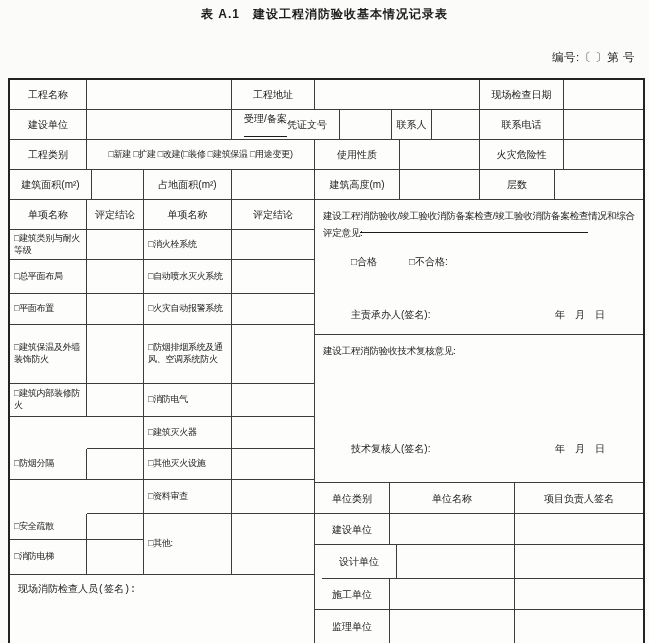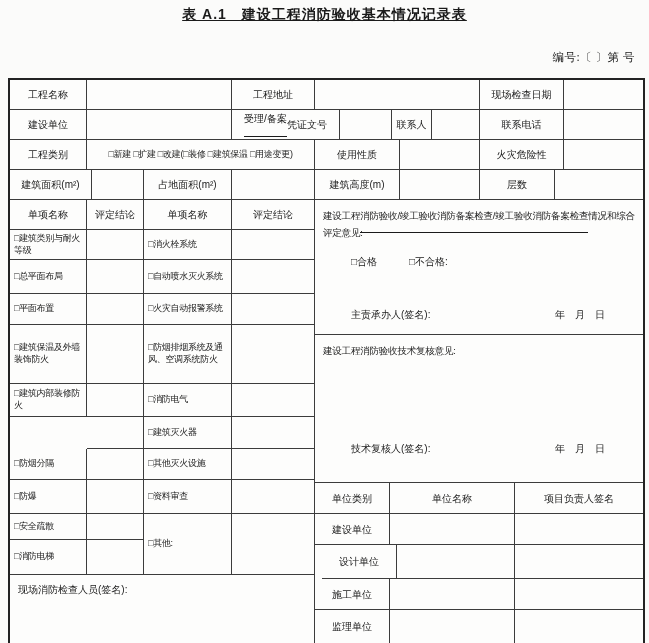--- a/index.html
+++ b/index.html
@@ -6,25 +6,25 @@
   body {
     width:649px; height:643px;
     background:#fbfbfa;
     font-family:"Liberation Sans","DejaVu Sans",sans-serif;
     color:#1b1b1b;
     position:relative;
     -webkit-font-smoothing:antialiased;
   }
   .title {
     position:absolute; top:6px; left:0; right:0;
-    text-align:center; font-weight:bold; font-size:14px; letter-spacing:1px;text-decoration:underline;
+    text-align:center; font-weight:bold; font-size:12px; letter-spacing:1px;
   }
   .docno {
     position:absolute; top:50px; right:14px;
-    font-size:11.5px; letter-spacing:0.5px;font-family:Liberation Serif, serif;
+    font-size:11.5px; letter-spacing:0.5px;
   }
   .form {
     position:absolute; left:8px; top:78px;
     width:633px; height:563px;
     border:2px solid #232323;
     background:#fdfdfc;
     box-sizing:content-box;
   }
   .c {
     position:absolute; box-sizing:border-box;
@@ -46,21 +46,21 @@
   }
   .sec p { margin:7px 8px 0 8px; line-height:1.8; letter-spacing:-0.2px; }
   .u { border-bottom:1px solid #1b1b1b; padding-bottom:11px; }
   .chkline { margin:14px 0 0 36px; font-size:10px; }
   .chkline .gap { display:inline-block; width:32px; }
   .sign {
     position:absolute; left:36px; right:38px;
     display:flex; justify-content:space-between;
     font-size:10px;
   }
-  .topalign { align-items:flex-start; justify-content:flex-start; text-align:left; padding:8px; font-size:10px; }
+  .topalign { align-items:flex-start; justify-content:flex-start; text-align:left; padding:8px; font-size:10px;font-family:Liberation Mono, monospace; }
   .noborder-b { border-bottom:none; }
   .noborder-r { border-right:none; }
 </style>
 </head>
 <body>
 
 <div class="title">表 A.1　建设工程消防验收基本情况记录表</div>
 <div class="docno">编号:〔  〕第  号</div>
 
 <div class="form">
@@ -111,21 +111,20 @@
   <div class="c" style="left:77px;top:180px;width:57px;height:34px"></div>
   <div class="c item" style="left:0;top:214px;width:77px;height:31px">□平面布置</div>
   <div class="c" style="left:77px;top:214px;width:57px;height:31px"></div>
   <div class="c item" style="left:0;top:245px;width:77px;height:59px">□建筑保温及外墙装饰防火</div>
   <div class="c" style="left:77px;top:245px;width:57px;height:59px"></div>
   <div class="c item" style="left:0;top:304px;width:77px;height:33px">□建筑内部装修防火</div>
   <div class="c" style="left:77px;top:304px;width:57px;height:33px"></div>
   <div class="c" style="left:77px;top:337px;width:57px;height:32px"></div>
   <div class="c item" style="left:0;top:369px;width:77px;height:31px">□防烟分隔</div>
   <div class="c" style="left:77px;top:369px;width:57px;height:31px"></div>
-  <div class="c item" style="left:0;top:400px;width:77px;height:34px">□防爆</div>
   <div class="c" style="left:77px;top:400px;width:57px;height:34px"></div>
   <div class="c item" style="left:0;top:434px;width:77px;height:26px">□安全疏散</div>
   <div class="c" style="left:77px;top:434px;width:57px;height:26px"></div>
   <div class="c item" style="left:0;top:460px;width:77px;height:35px">□消防电梯</div>
   <div class="c" style="left:77px;top:460px;width:57px;height:35px"></div>
 
   <div class="c item" style="left:134px;top:150px;width:88px;height:30px">□消火栓系统</div>
   <div class="c" style="left:222px;top:150px;width:83px;height:30px"></div>
   <div class="c item" style="left:134px;top:180px;width:88px;height:34px">□自动喷水灭火系统</div>
   <div class="c" style="left:222px;top:180px;width:83px;height:34px"></div>

